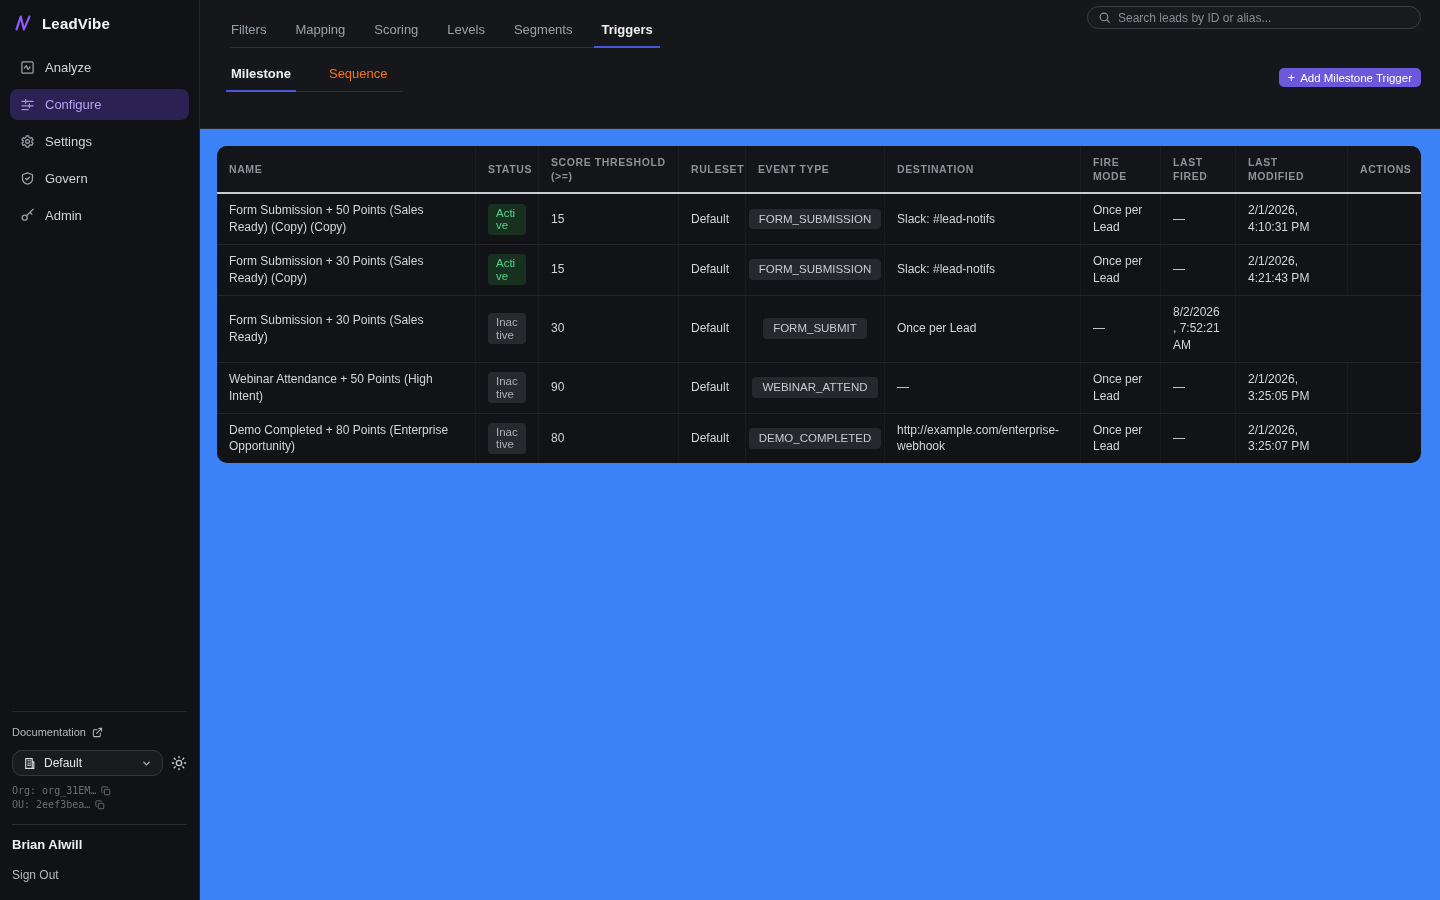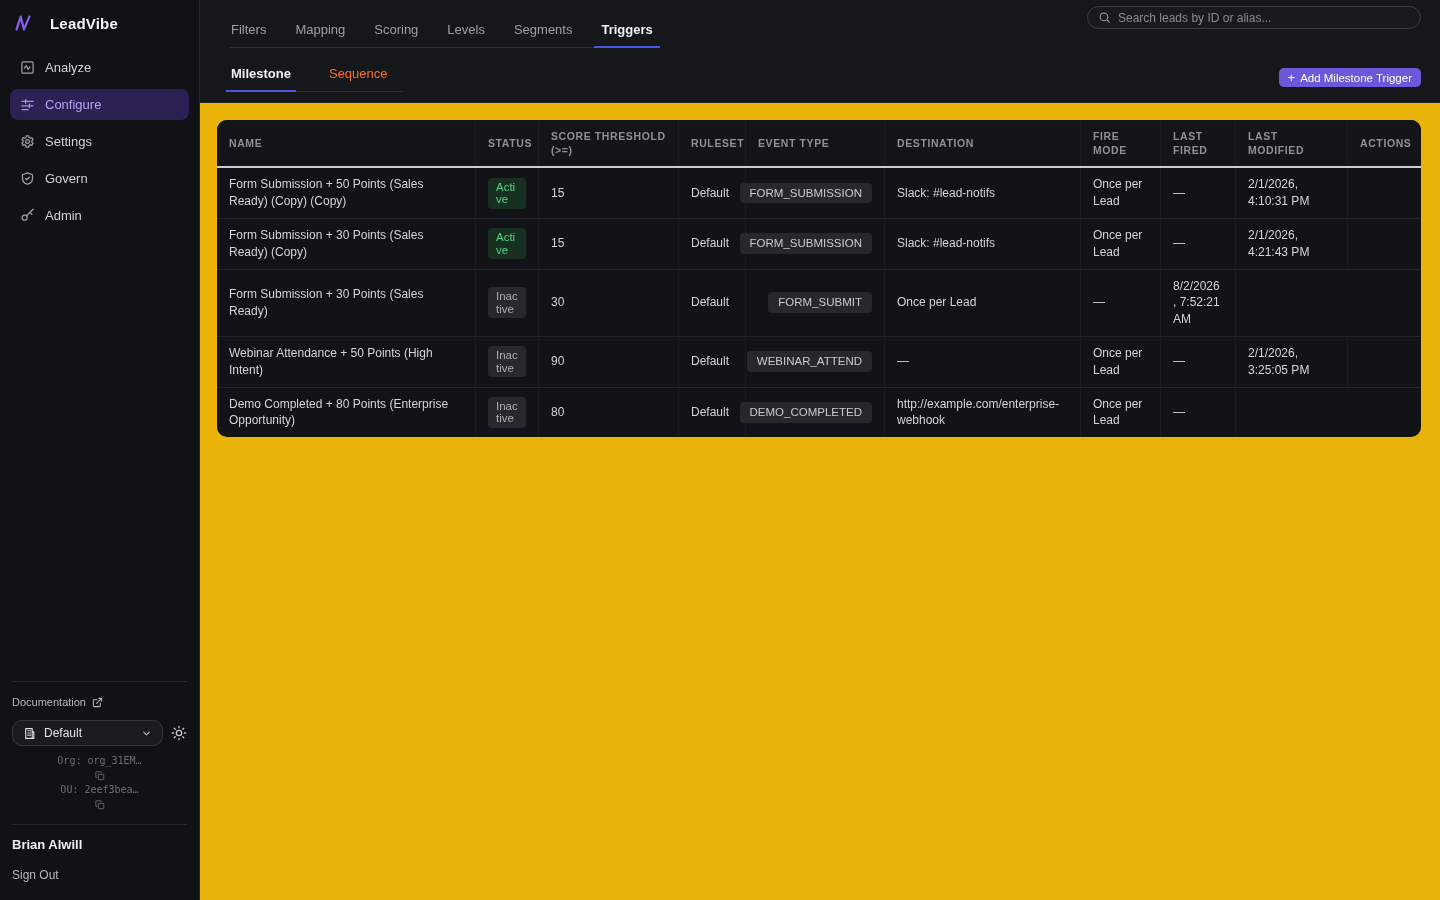--- a/index.html
+++ b/index.html
@@ -3,50 +3,50 @@
 <meta charset="utf-8">
 <style>
   * { margin:0; padding:0; box-sizing:border-box; }
   html,body { width:1440px; height:900px; overflow:hidden; background:#0e0f12;
     font-family:"Liberation Sans", sans-serif; color:#d6d9dd; }
   .app { display:flex; width:1440px; height:900px; }
 
   
   .sidebar { width:200px; height:900px; background:#111216; border-right:1px solid #232529;
     display:flex; flex-direction:column; flex-shrink:0; }
-  .brand { display:flex; align-items:center; gap:16px; padding:12px 12px 18px 12px; }
+  .brand { display:flex; align-items:center; gap:8px; padding:12px 12px 18px 12px; }
   .brand-name { font-size:15px; font-weight:bold; color:#f4f5f7; letter-spacing:.2px; }
   .nav { display:flex; flex-direction:column; gap:6px; padding:0 10px; }
   .nav-item { display:flex; align-items:center; gap:10px; padding:8px 10px; border-radius:8px;
     font-size:13px; color:#cfd2d7; cursor:pointer; }
   .nav-item svg { color:#9ba0a8; }
   .nav-item.active { background:#2b2152; color:#b6a3f3; }
   .nav-item.active svg { color:#a98ff0; }
 
   .sidebar-footer { margin-top:auto; padding:12px 12px 18px 12px; }
   .doc-link { display:flex; align-items:center; gap:6px; font-size:11px; color:#b3b7bd;
     padding-bottom:12px; border-top:1px solid #26282c; padding-top:14px; cursor:pointer; }
   .env-row { display:flex; align-items:center; gap:8px; }
   .env-select { flex:1; display:flex; align-items:center; gap:8px; background:#1a1b1f;
     border:1px solid #35383e; border-radius:10px; padding:5px 10px; font-size:12px;
     color:#e2e4e8; cursor:pointer; height:26px; }
   .env-select .chev { margin-left:auto; }
   .theme-btn { color:#c6c9ce; cursor:pointer; display:flex; align-items:center; }
   .org-block { margin-top:9px; display:flex; flex-direction:column; gap:3px; }
   .mono-line { font-family:"DejaVu Sans Mono", monospace; font-size:10px; color:#6a6e74;
-    display:flex; align-items:center; gap:5px;flex-direction:column; }
+    display:flex; align-items:center; gap:5px; }
   .copy-ic { cursor:pointer; color:#6a6e74; display:inline-flex; }
   .footer-divider { border:none; border-top:1px solid #292b30; margin:14px 0 12px 0; }
   .user-name { font-size:13px; font-weight:bold; color:#eceef1; margin-bottom:16px; }
   .sign-out { font-size:12px; color:#b4b8be; cursor:pointer; }
 
   
   .main { flex:1; display:flex; flex-direction:column; }
   .toolbar { background:#16171a; border-bottom:1px solid #222428; padding:0 19px 0 30px;
-    position:relative; height:103px; flex-shrink:0; }
+    position:relative; height:129px; flex-shrink:0; }
   .tabs { display:inline-flex; gap:27px; border-bottom:1px solid #2c2f34; margin-top:20px; }
   .tab { font-size:13px; color:#9aa0a8; padding:2px 1px 10px 1px; cursor:pointer; position:relative; }
   .tab.active { color:#eef0f3; font-weight:bold; }
   .tab.active::after { content:""; position:absolute; left:-6px; right:-6px; bottom:-1px;
     height:2px; background:#4558dd; }
   .subtabs-row { display:flex; align-items:center; margin-top:16px; }
   .subtabs { display:inline-flex; gap:36px; border-bottom:1px solid #2c2f34; padding-right:14px; }
   .subtab { font-size:13px; color:#f97316; padding:2px 1px 10px 1px; cursor:pointer; position:relative; }
   .subtab.active { color:#eef0f3; font-weight:bold; }
   .subtab.active::after { content:""; position:absolute; left:-4px; right:-4px; bottom:-1px;
@@ -56,33 +56,33 @@
     align-items:center; padding:0 10px; gap:7px; }
   .search-wrap input { flex:1; background:transparent; border:none; outline:none;
     color:#d8dade; font-size:12px; font-family:"Liberation Sans", sans-serif; }
   .search-wrap input::placeholder { color:#878c93; }
   .add-btn { position:absolute; top:68px; right:19px; height:19px; background:#6c58da;
     color:#ffffff; border:none; border-radius:5px; font-size:11.5px; padding:0 9px;
     display:flex; align-items:center; gap:5px; cursor:pointer;
     font-family:"Liberation Sans", sans-serif; }
   .add-btn .plus { font-size:13px; line-height:1; }
 
-  .content { flex:1; background:#eab308; padding:17px; }
+  .content { flex:1; background:#3b82f6; padding:17px; }
   .table { width:1204px; background:#121317; border-radius:10px; overflow:hidden; }
   .grid-row { display:grid;
     grid-template-columns:258px 63px 140px 67px 139px 196px 80px 75px 112px auto; }
   .thead { background:#141519; border-bottom:2px solid #c9cdd1; }
   .th { font-size:10.5px; font-weight:bold; letter-spacing:.6px; text-transform:uppercase;
     color:#8d9298; padding:9px 12px; display:flex; align-items:center; line-height:1.35; }
   .trow { border-bottom:1px solid #24262b; cursor:pointer; }
   .trow:last-child { border-bottom:none; }
   .cell { font-size:12px; color:#d2d5d9; padding:8px 12px; display:flex; align-items:center;
     line-height:1.4; word-break:break-word; min-height:45px; }
   .th + .th, .cell + .cell { border-left:1px solid rgba(255,255,255,0.035); }
-  .c-event { justify-content:flex-end; text-align:right; }
+  .c-event { justify-content:center; text-align:right; }
   .badge { font-size:11.5px; padding:3px 8px; border-radius:4px; line-height:1.1; }
   .badge.active { color:#55d287; background:#17301f; }
   .badge.inactive { color:#abb0b6; background:#27292e; }
   .pill { font-size:11.5px; color:#c7cbd1; background:#26282d; border-radius:4px;
     padding:4px 10px; line-height:1.1; white-space:nowrap; }
 </style>
 </head>
 <body>
 
 <div class="app">
@@ -327,19 +327,20 @@
       <span class="badge inactive">Inactive</span>
     </div>
     <div class="cell">80</div>
     <div class="cell">Default</div>
     <div class="cell c-event">
       <span class="pill">DEMO_COMPLETED</span>
     </div>
     <div class="cell">http://example.com/enterprise-webhook</div>
     <div class="cell">Once per Lead</div>
     <div class="cell">—</div>
+    <div class="cell">2/1/2026, 3:25:07 PM</div>
     <div class="cell"></div>
   </div>
 </div>
       </div>
     </div>
   </div>
 </div>
 
 </body></html>

